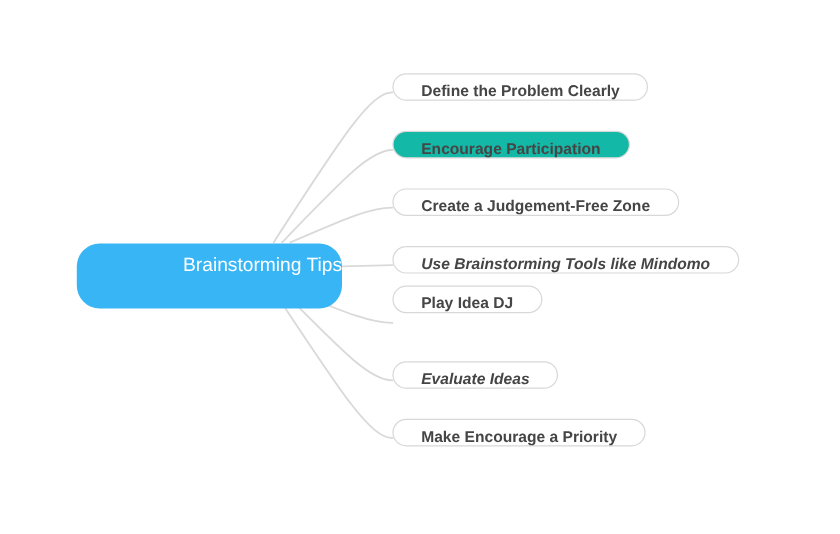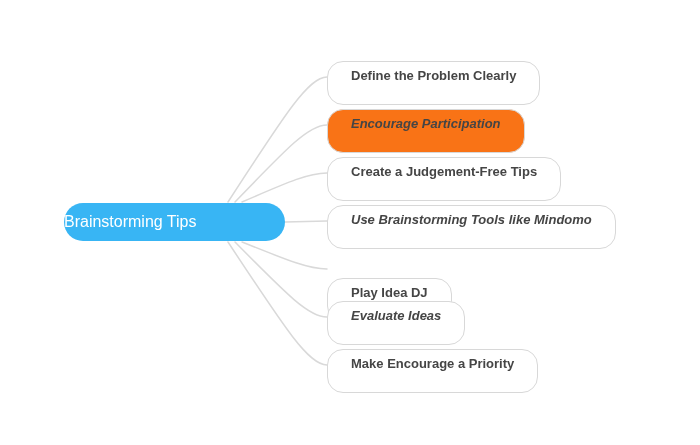--- a/index.html
+++ b/index.html
@@ -19,35 +19,35 @@
     position: absolute;
     inset: 0;
     width: 700px;
     height: 445px;
   }
   .root-node {
     position: absolute;
     left: 64px;
     top: 203px;
     width: 221px;
-    height: 38px;
+    height: 54px;
     line-height: 38px;
     border-radius: 19px;
-    text-align: left;
+    text-align: right;
     color: #ffffff;
     font-size: 16px;
     font-weight: 400;
     cursor: pointer;
     box-sizing: border-box;
     white-space: nowrap;
   }
   .topic-node {
     position: absolute;
     left: 327px;
-    height: 44px;
+    height: 23px;
     line-height: 28px;
     border-radius: 16px;
     background: #ffffff;
     border: 1.5px solid #d8d8d8;
     padding: 0 23px;
     font-size: 13px;
     font-weight: bold;
     color: #454545;
     cursor: pointer;
     box-sizing: border-box;
@@ -67,25 +67,25 @@
       <path d="M 285 222 L 327 221" fill="none" stroke="#d9d9d9" stroke-width="1.5" stroke-linecap="round"></path>
       <path d="M 242 242 C 290.2 261.4 309 269 327 269" fill="none" stroke="#d9d9d9" stroke-width="1.5" stroke-linecap="round"></path>
       <path d="M 235 242 C 288.3 296.0 309 317 327 317" fill="none" stroke="#d9d9d9" stroke-width="1.5" stroke-linecap="round"></path>
       <path d="M 228 242 C 286.3 330.6 309 365 327 365" fill="none" stroke="#d9d9d9" stroke-width="1.5" stroke-linecap="round"></path>
     </svg>
 
   <div class="root-node" style="background: rgb(56, 181, 244); color: rgb(255, 255, 255);">Brainstorming Tips</div>
 
   <div class="topic-node" style="top: 61px; background: rgb(255, 255, 255); border-color: rgb(216, 216, 216); color: rgb(69, 69, 69);">Define the Problem Clearly</div>
 
-  <div class="topic-node" style="top: 109px; background: #f97316; border-color: rgb(216, 216, 216); color: rgb(69, 69, 69); font-style: italic;">Encourage Participation</div>
+  <div class="topic-node" style="top: 109px; background: #14b8a6; border-color: rgb(216, 216, 216); color: rgb(69, 69, 69);">Encourage Participation</div>
 
-  <div class="topic-node" style="top: 157px; background: rgb(255, 255, 255); border-color: rgb(216, 216, 216); color: rgb(69, 69, 69);">Create a Judgement-Free Tips</div>
+  <div class="topic-node" style="top: 157px; background: rgb(255, 255, 255); border-color: rgb(216, 216, 216); color: rgb(69, 69, 69);">Create a Judgement-Free Zone</div>
 
   <div class="topic-node" style="top: 205px; background: rgb(255, 255, 255); border-color: rgb(216, 216, 216); color: rgb(69, 69, 69); font-style: italic;">Use Brainstorming Tools like Mindomo</div>
 
-  <div class="topic-node" style="top: 238px; background: rgb(255, 255, 255); border-color: rgb(216, 216, 216); color: rgb(69, 69, 69); margin-top: 40px;">Play Idea DJ</div>
+  <div class="topic-node" style="top: 238px; background: rgb(255, 255, 255); border-color: rgb(216, 216, 216); color: rgb(69, 69, 69);">Play Idea DJ</div>
 
   <div class="topic-node" style="top: 301px; background: rgb(255, 255, 255); border-color: rgb(216, 216, 216); color: rgb(69, 69, 69); font-style: italic;">Evaluate Ideas</div>
 
   <div class="topic-node" style="top: 349px; background: rgb(255, 255, 255); border-color: rgb(216, 216, 216); color: rgb(69, 69, 69);">Make Encourage a Priority</div>
 
 </div>
 
 </body></html>

